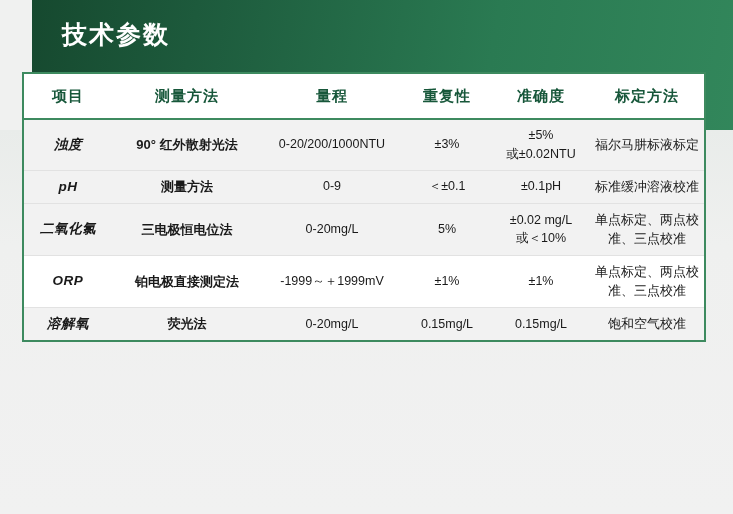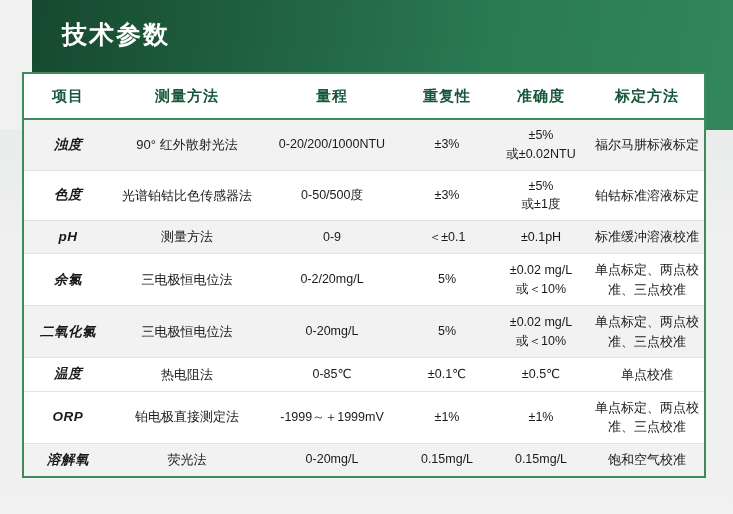--- a/index.html
+++ b/index.html
@@ -98,21 +98,21 @@
     font-size: 13.5px;
     font-weight: bold;
     letter-spacing: .5px;
     font-style: italic;
   }
   table.spec-table tbody td.col-method,
   table.spec-table tbody td.col-cal {
     font-size: 13px;
   }
   table.spec-table tbody td .ln { display: block; white-space: nowrap; }
-  table.spec-table tbody td .ln.wrap { white-space: normal; }
+  table.spec-table tbody td .ln.wrap { white-space: normal; font-weight: bold; }
 </style>
 </head>
 <body>
 
 <div id="header-band">
   <div id="page-title">技术参数</div>
 </div>
 
 <div id="page-body"></div>
 
@@ -151,123 +151,60 @@
             <span class="ln">±3%</span>
           </td>
           <td class="col-accuracy">
             <span class="ln">±5%</span>
             <span class="ln">或±0.02NTU</span>
           </td>
           <td class="col-cal">
             <span class="ln">福尔马肼标液标定</span>
           </td>
         </tr>
-        <tr class="plain">
-          <td class="col-item">
-            <span class="ln">色度</span>
-          </td>
-          <td class="col-method">
-            <span class="ln wrap">光谱铂钴比色传感器法</span>
-          </td>
-          <td class="col-range">
-            <span class="ln">0-50/500度</span>
-          </td>
-          <td class="col-repeat">
-            <span class="ln">±3%</span>
-          </td>
-          <td class="col-accuracy">
-            <span class="ln">±5%</span>
-            <span class="ln">或±1度</span>
-          </td>
-          <td class="col-cal">
-            <span class="ln">铂钴标准溶液标定</span>
-          </td>
-        </tr>
         <tr class="shade">
           <td class="col-item">
             <span class="ln">pH</span>
           </td>
           <td class="col-method">
             <span class="ln wrap">测量方法</span>
           </td>
           <td class="col-range">
             <span class="ln">0-9</span>
           </td>
           <td class="col-repeat">
             <span class="ln">＜±0.1</span>
           </td>
           <td class="col-accuracy">
             <span class="ln">±0.1pH</span>
           </td>
           <td class="col-cal">
             <span class="ln">标准缓冲溶液校准</span>
           </td>
         </tr>
-        <tr class="plain">
-          <td class="col-item">
-            <span class="ln">余氯</span>
+        <tr class="shade">
+          <td class="col-item">
+            <span class="ln">二氧化氯</span>
           </td>
           <td class="col-method">
             <span class="ln wrap">三电极恒电位法</span>
           </td>
           <td class="col-range">
-            <span class="ln">0-2/20mg/L</span>
+            <span class="ln">0-20mg/L</span>
           </td>
           <td class="col-repeat">
             <span class="ln">5%</span>
           </td>
           <td class="col-accuracy">
             <span class="ln">±0.02 mg/L</span>
             <span class="ln">或＜10%</span>
           </td>
           <td class="col-cal">
             <span class="ln">单点标定、两点校</span>
             <span class="ln">准、三点校准</span>
-          </td>
-        </tr>
-        <tr class="shade">
-          <td class="col-item">
-            <span class="ln">二氧化氯</span>
-          </td>
-          <td class="col-method">
-            <span class="ln wrap">三电极恒电位法</span>
-          </td>
-          <td class="col-range">
-            <span class="ln">0-20mg/L</span>
-          </td>
-          <td class="col-repeat">
-            <span class="ln">5%</span>
-          </td>
-          <td class="col-accuracy">
-            <span class="ln">±0.02 mg/L</span>
-            <span class="ln">或＜10%</span>
-          </td>
-          <td class="col-cal">
-            <span class="ln">单点标定、两点校</span>
-            <span class="ln">准、三点校准</span>
-          </td>
-        </tr>
-        <tr class="plain">
-          <td class="col-item">
-            <span class="ln">温度</span>
-          </td>
-          <td class="col-method">
-            <span class="ln wrap">热电阻法</span>
-          </td>
-          <td class="col-range">
-            <span class="ln">0-85℃</span>
-          </td>
-          <td class="col-repeat">
-            <span class="ln">±0.1℃</span>
-          </td>
-          <td class="col-accuracy">
-            <span class="ln">±0.5℃</span>
-          </td>
-          <td class="col-cal">
-            <span class="ln">单点校准</span>
           </td>
         </tr>
         <tr class="plain">
           <td class="col-item">
             <span class="ln">ORP</span>
           </td>
           <td class="col-method">
             <span class="ln wrap">铂电极直接测定法</span>
           </td>
           <td class="col-range">

